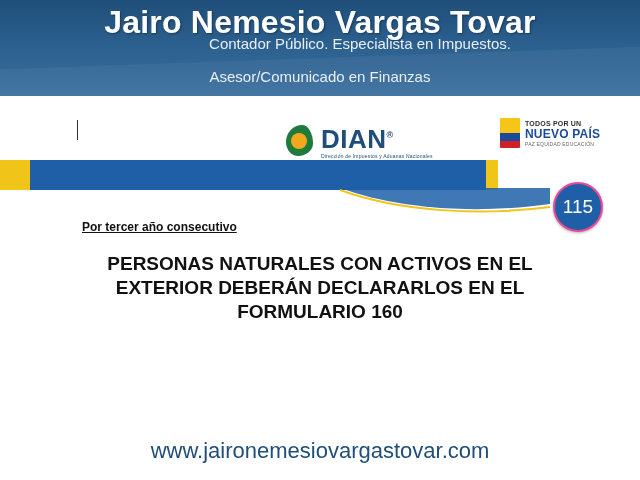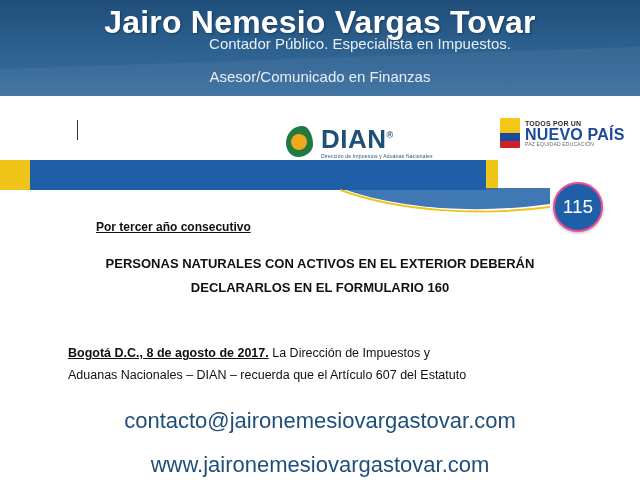--- a/index.html
+++ b/index.html
@@ -76,21 +76,21 @@
     left: 77px; top: 24px;
     width: 1px; height: 20px;
     background: #333333;
   }
 
   
   .dian-logo {
     position: absolute;
     left: 282px; top: 26px;
     display: flex;
-    align-items: flex-end;
+    align-items: center;
   }
   .dian-sun {
     position: relative;
     width: 34px; height: 34px;
     margin-top: 2px;
     margin-right: 5px;
   }
   .dian-sun .leaf {
     position: absolute;
     left: 4px; top: 1px;
@@ -147,21 +147,21 @@
   .gov-flag .b { height: 25%; background: #1b4a9c; }
   .gov-flag .r { height: 25%; background: #cf2027; }
   .gov-text .l1 {
     font-size: 7px;
     color: #2b2b2b;
     font-weight: bold;
     letter-spacing: 0.2px;
     line-height: 9px;
   }
   .gov-text .l2 {
-    font-size: 16px;
+    font-size: 12px;
     color: #1b4a9c;
     font-weight: bold;
     line-height: 13px;
     letter-spacing: 0.2px;
   }
   .gov-text .l3 {
     font-size: 5px;
     color: #6a6a6a;
     letter-spacing: 0.2px;
     line-height: 7px;
@@ -222,33 +222,33 @@
     box-shadow: 0 1px 3px rgba(0,0,0,0.3);
     color: #ffffff;
     font-size: 19px;
     text-align: center;
     line-height: 46px;
   }
 
   
   .kicker {
     position: absolute;
-    left: 96px; top: 124px;
+    left: 82px; top: 124px;
     font-size: 12px;
     font-weight: bold;
     color: #111111;
     text-decoration: underline;
     white-space: nowrap;
   }
   .headline {
     position: absolute;
     left: 60px; top: 156px;
     width: 520px;
     text-align: center;
-    font-size: 13px;
+    font-size: 19px;
     font-weight: bold;
     color: #111111;
     line-height: 24px;
   }
   .para {
     position: absolute;
     left: 68px; top: 246px;
     width: 506px;
     font-size: 12.5px;
     color: #111111;
@@ -272,21 +272,21 @@
   .contact-line {
     position: absolute;
     left: 0;
     width: 640px;
     text-align: center;
     color: #1f4e79;
     font-size: 22px;
     white-space: nowrap;
   }
   .contact-email { top: 8px; }
-  .contact-web { top: 52px; }
+  .contact-web { top: 38px; }
 </style>
 </head>
 <body>
 
 <div class="slide">
 
   <div class="header">
     <div class="sheen"></div>
     <div class="header-title">Jairo Nemesio Vargas Tovar</div>
     <div class="header-sub1">Contador Público. Especialista en Impuestos.</div>
@@ -333,24 +333,19 @@
         <path d="M0,0 C60,22 140,26 210,16 L210,0 Z" fill="#1f5fa8" opacity="0.85"></path>
         <path d="M0,2 C60,24 140,28 210,19" stroke="#f0c419" stroke-width="2" fill="none"></path>
       </svg>
     </div>
 
     <div class="badge">115</div>
 
     <div class="kicker">Por tercer año consecutivo</div>
     <div class="headline">PERSONAS NATURALES CON ACTIVOS EN EL EXTERIOR DEBERÁN DECLARARLOS EN EL FORMULARIO 160</div>
 
-    <div class="para">
-      <span class="lead">Bogotá D.C., 8 de agosto de 2017.</span><span> La Dirección de Impuestos y</span>
-      <span class="line2">Aduanas Nacionales – DIAN – recuerda que el Artículo 607 del Estatuto</span>
-    </div>
   </div>
 
   <div class="footer">
-    <div class="contact-line contact-email">contacto@jaironemesiovargastovar.com</div>
     <div class="contact-line contact-web">www.jaironemesiovargastovar.com</div>
   </div>
 
 </div>
 
 </body></html>

